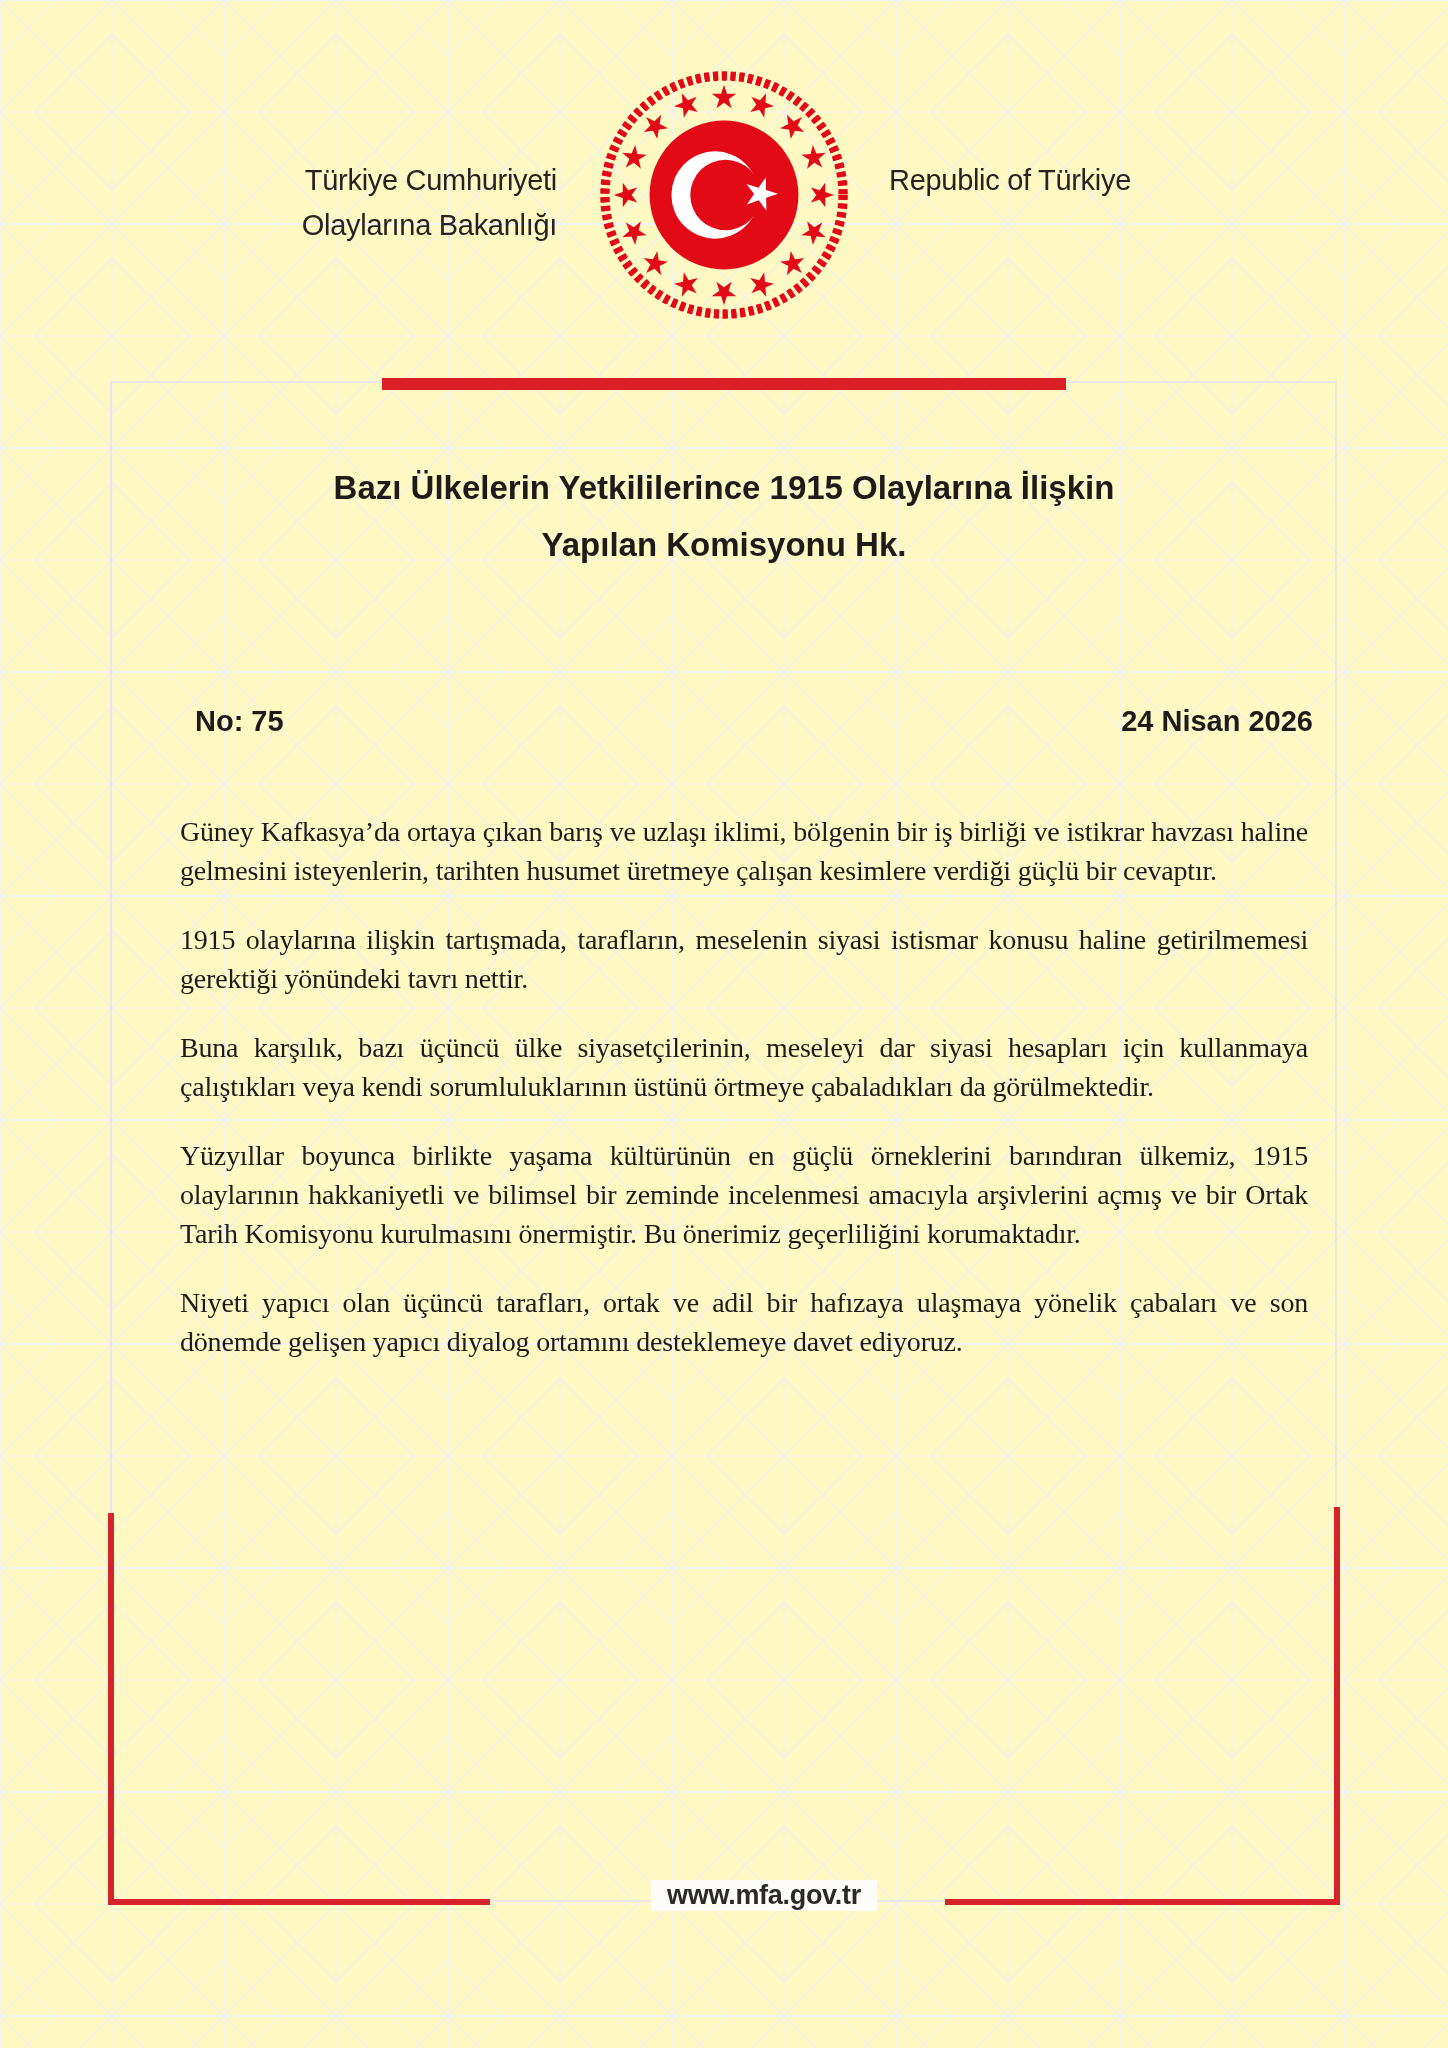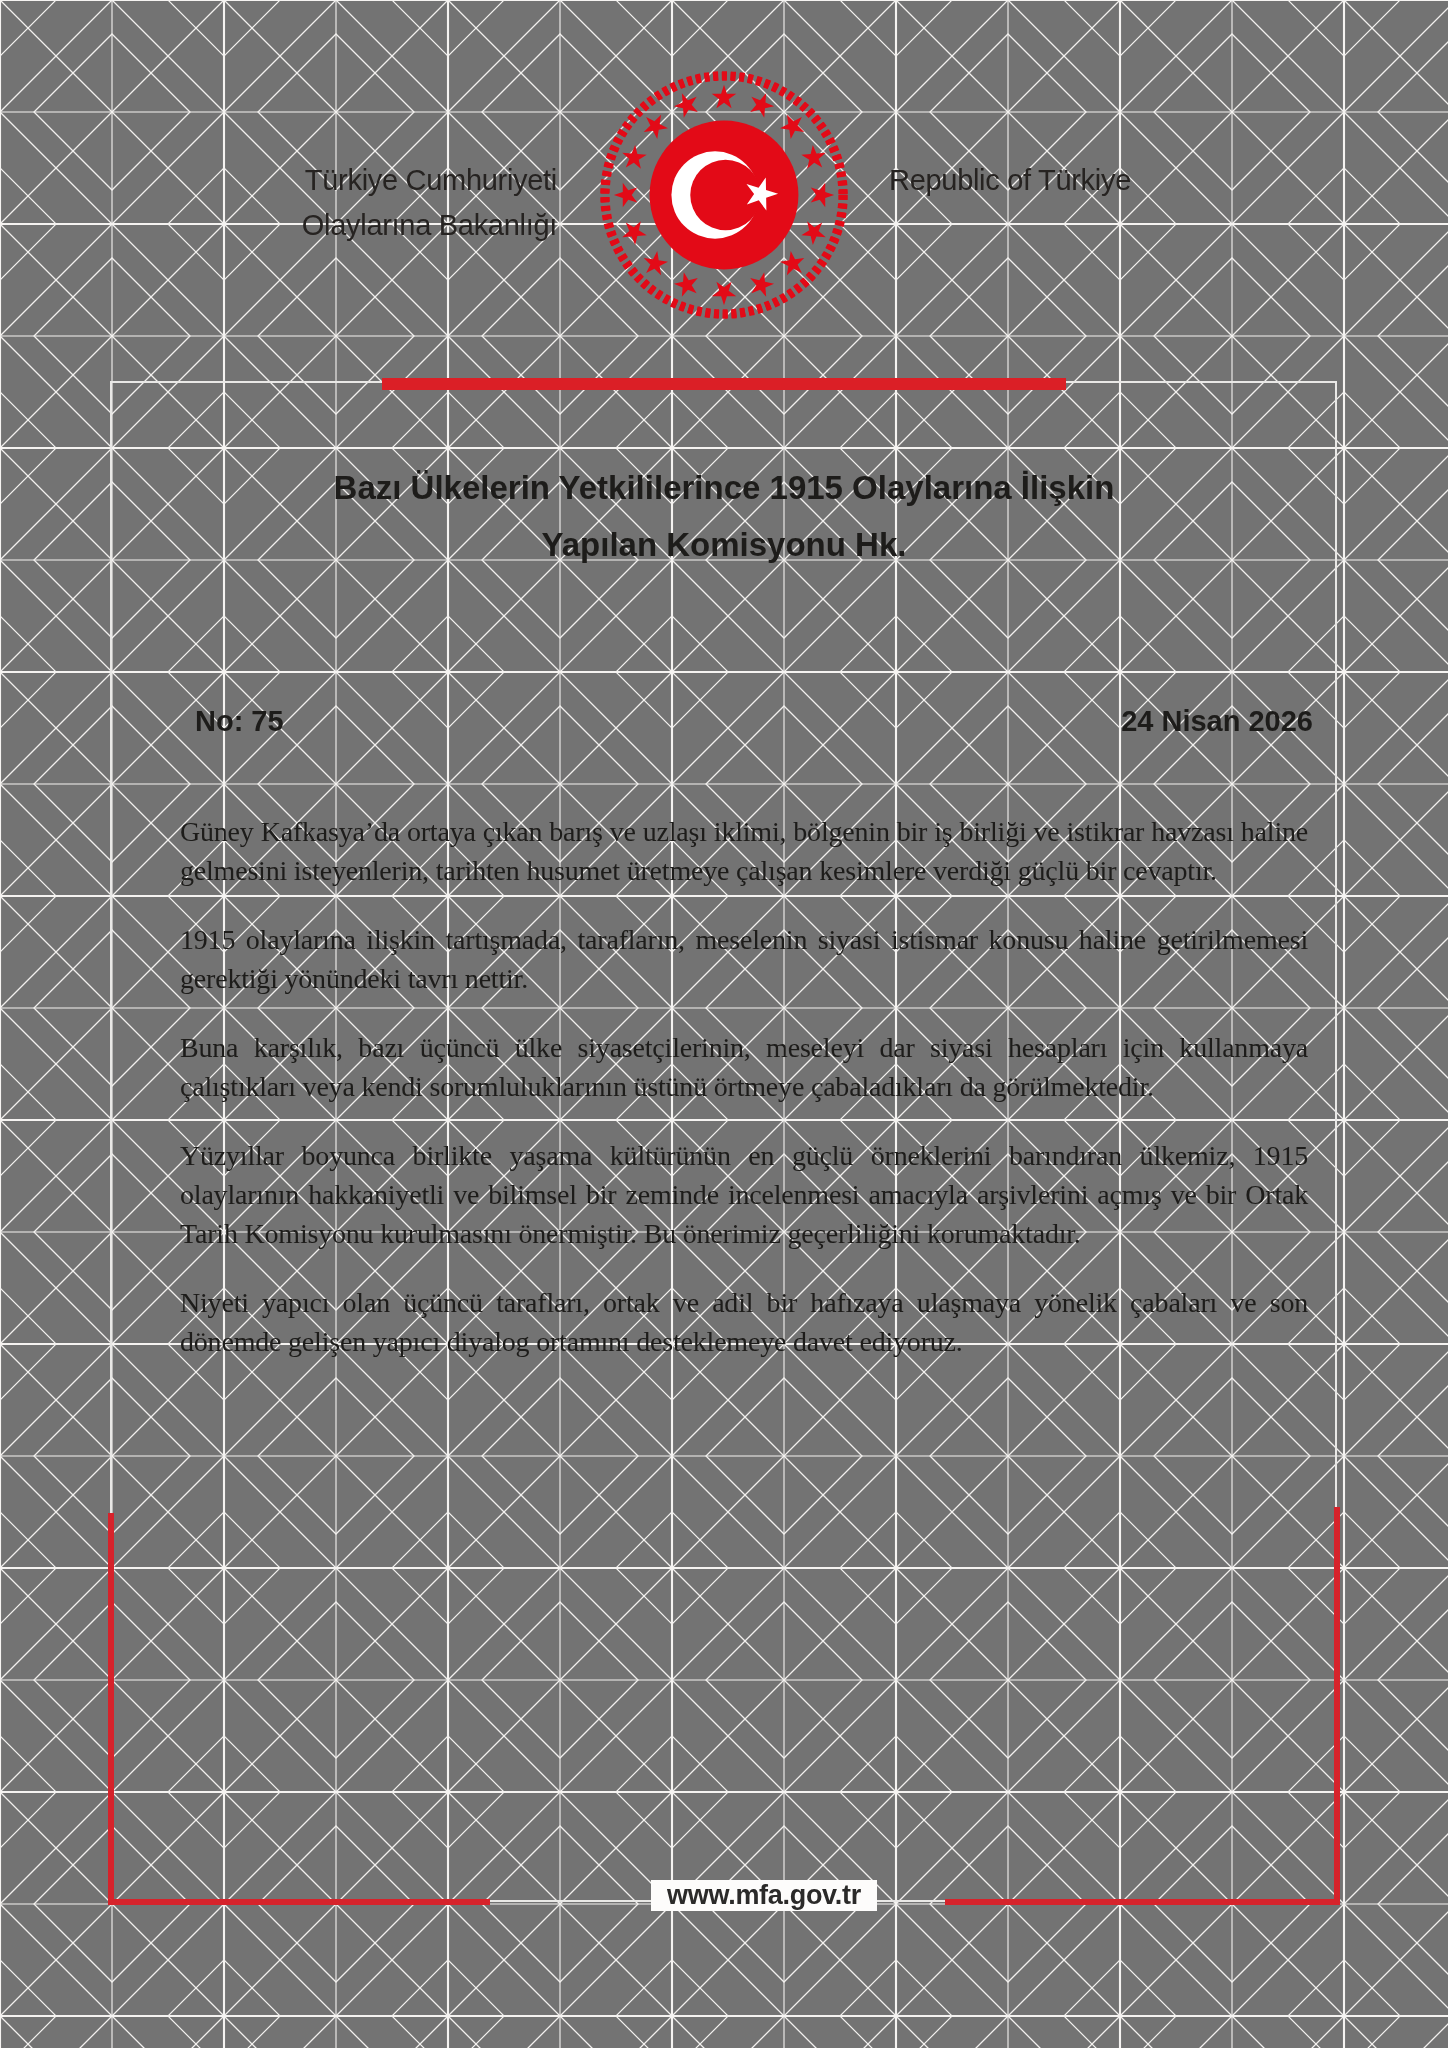--- a/index.html
+++ b/index.html
@@ -1,20 +1,20 @@
 <!DOCTYPE html>
 <html><head>
 <meta charset="utf-8">
 <style>
   html,body{margin:0;padding:0;background:#888;}
   .page{
     position:relative;
     width:1448px;height:2048px;
     margin:0 auto;
-    background:#737373;
+    background:#fef9c3;
     overflow:hidden;
     font-family:"Liberation Sans", sans-serif;
     color:#211f1f;
   }
   .bg-pattern{position:absolute;left:0;top:0;width:1448px;height:2048px;}
 
   
   .hdr-left{
     position:absolute; top:158px; right:891px;
     text-align:right; font-size:29px; line-height:45px;

